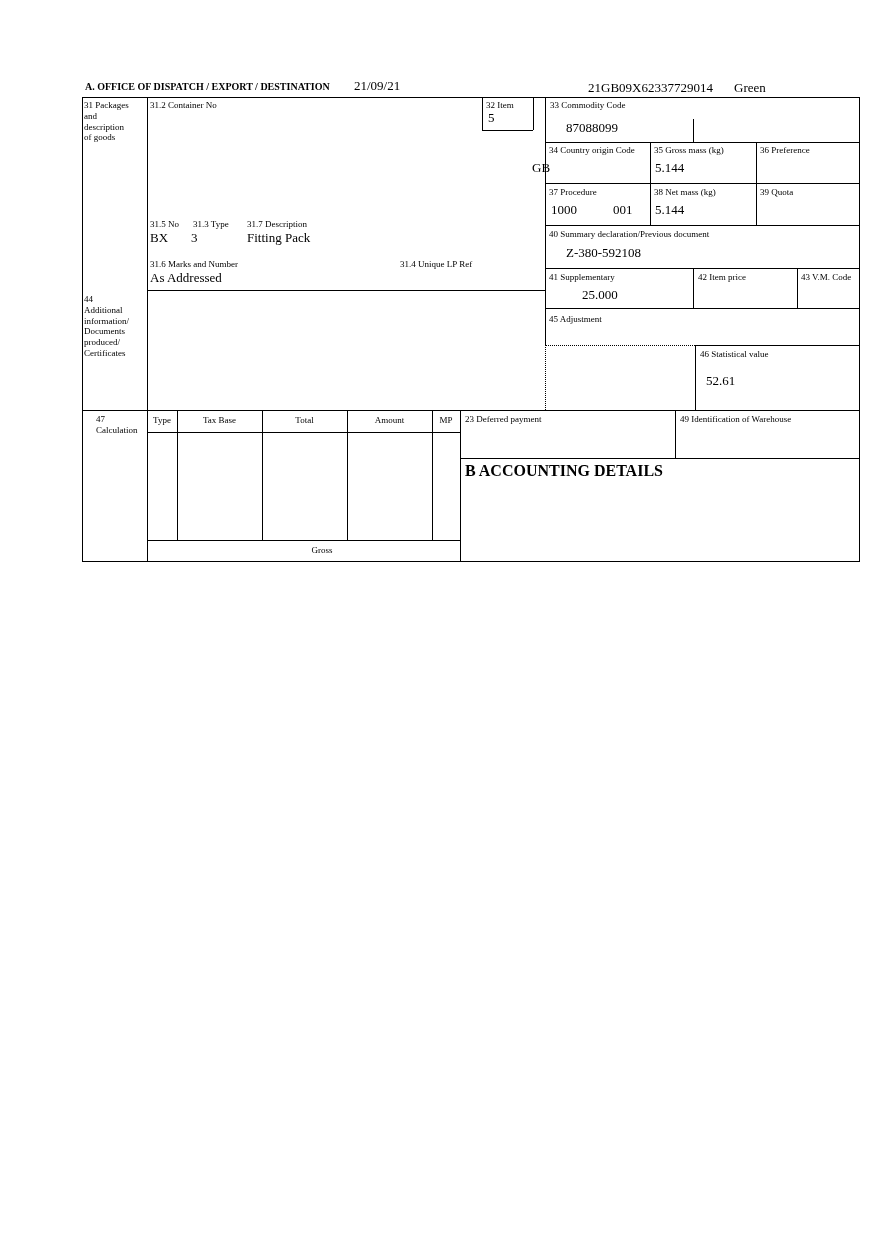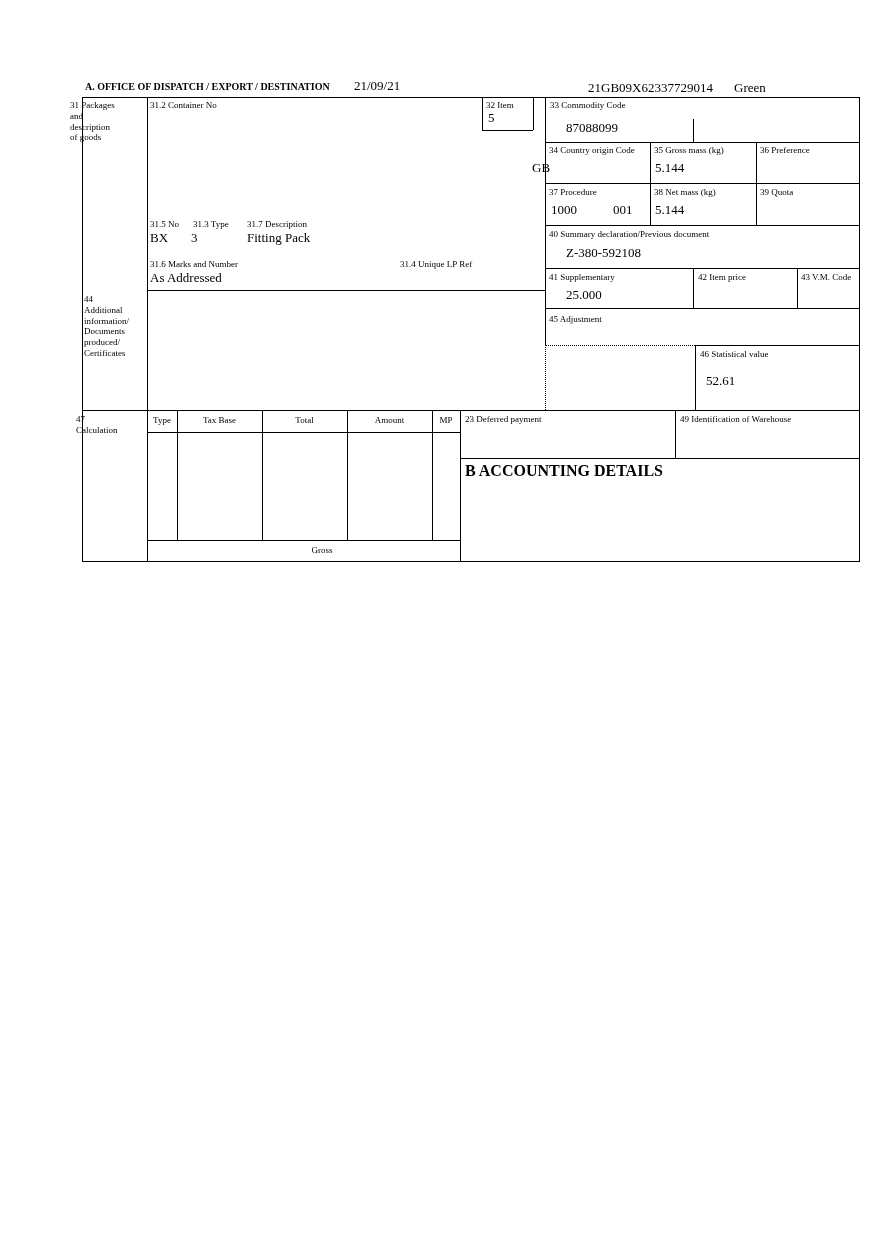--- a/index.html
+++ b/index.html
@@ -60,31 +60,31 @@
   <div class="hline" style="left:545px;top:268px;width:315px"></div>
   <div class="hline" style="left:147px;top:290px;width:398px"></div>
   <div class="hline" style="left:545px;top:308px;width:315px"></div>
   <div class="hdot" style="left:545px;top:345px;width:150px"></div>
   <div class="hline" style="left:695px;top:345px;width:165px"></div>
   <div class="hline" style="left:82px;top:410px;width:778px"></div>
   <div class="hline" style="left:147px;top:432px;width:313px"></div>
   <div class="hline" style="left:460px;top:458px;width:400px"></div>
   <div class="hline" style="left:147px;top:540px;width:313px"></div>
 
-  <div class="lbl wrap" style="left:70px;top:100px;width:62px">31 Packages
+  <div class="lbl wrap" style="left:84px;top:100px;width:62px">31 Packages
 and
 description
 of goods</div>
   <div class="lbl wrap" style="left:84px;top:294px;width:62px">44
 Additional
 information/
 Documents
 produced/
 Certificates</div>
-  <div class="lbl wrap" style="left:76px;top:414px;width:54px">47
+  <div class="lbl wrap" style="left:96px;top:414px;width:54px">47
 Calculation</div>
 
   <div class="lbl" style="left:150px;top:100px">31.2 Container No</div>
   <div class="lbl" style="left:486px;top:100px">32 Item</div>
   <div class="val" style="left:488px;top:110px">5</div>
   <div class="lbl" style="left:550px;top:100px">33 Commodity Code</div>
   <div class="val" style="left:566px;top:120px">87088099</div>
 
   <div class="lbl" style="left:549px;top:145px">34 Country origin Code</div>
   <div class="val" style="left:532px;top:160px">GB</div>
@@ -107,21 +107,21 @@
   <div class="lbl" style="left:247px;top:219px">31.7 Description</div>
   <div class="val" style="left:150px;top:230px">BX</div>
   <div class="val" style="left:191px;top:230px">3</div>
   <div class="val" style="left:247px;top:230px">Fitting Pack</div>
 
   <div class="lbl" style="left:150px;top:259px">31.6 Marks and Number</div>
   <div class="lbl" style="left:400px;top:259px">31.4 Unique LP Ref</div>
   <div class="val" style="left:150px;top:270px">As Addressed</div>
 
   <div class="lbl" style="left:549px;top:272px">41 Supplementary</div>
-  <div class="val" style="left:566px;top:287px">25.000</div>
+  <div class="val" style="left:582px;top:287px">25.000</div>
   <div class="lbl" style="left:698px;top:272px">42 Item price</div>
   <div class="lbl" style="left:801px;top:272px">43 V.M. Code</div>
 
   <div class="lbl" style="left:549px;top:314px">45 Adjustment</div>
   <div class="lbl" style="left:700px;top:349px">46 Statistical value</div>
   <div class="val" style="left:706px;top:373px">52.61</div>
 
   <div class="lbl center" style="left:147px;top:415px;width:30px">Type</div>
   <div class="lbl center" style="left:177px;top:415px;width:85px">Tax Base</div>
   <div class="lbl center" style="left:262px;top:415px;width:85px">Total</div>

